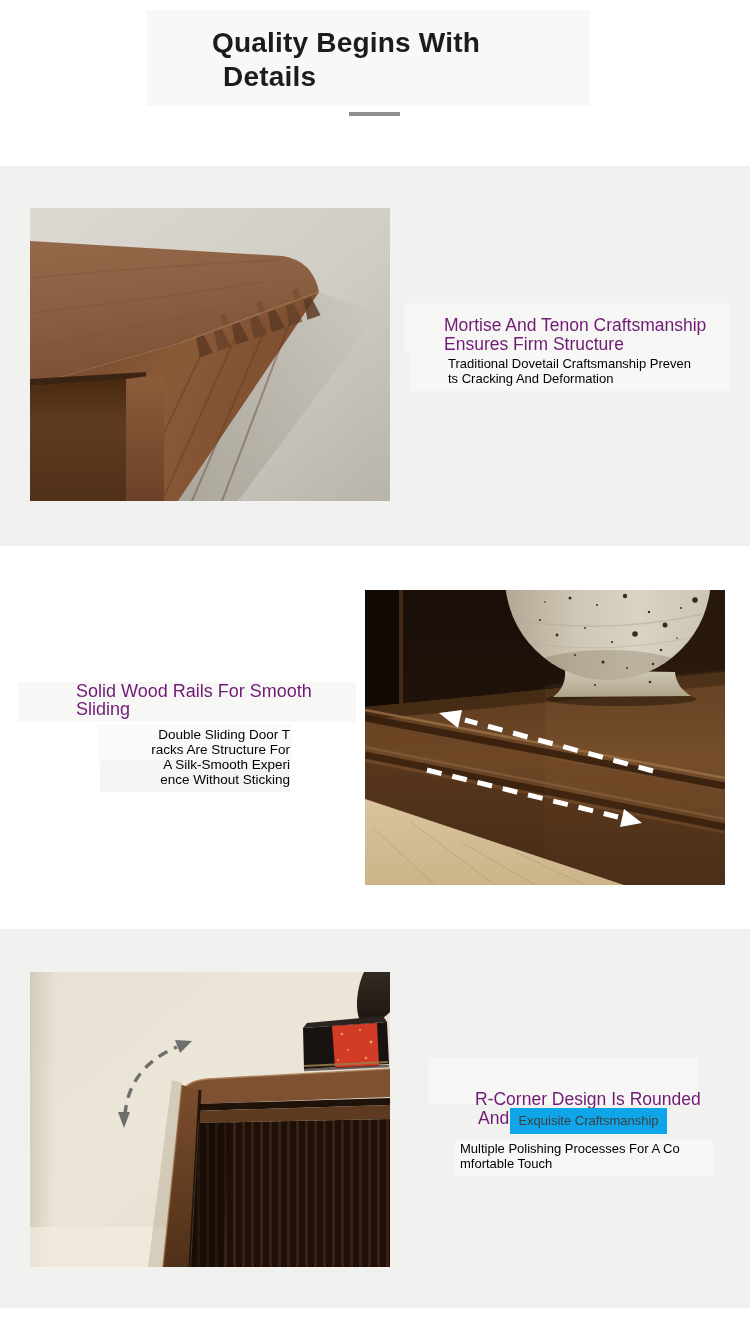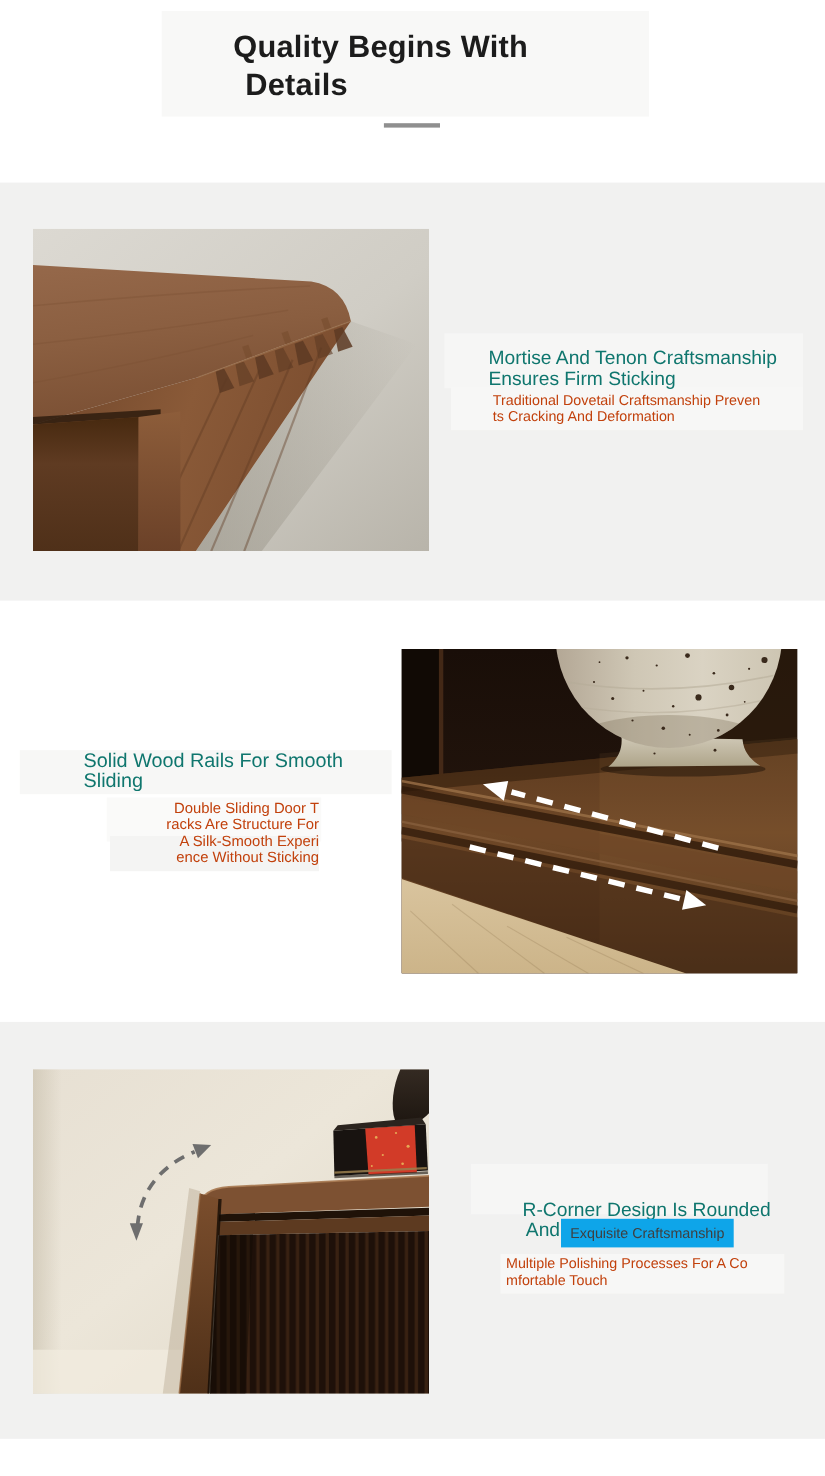--- a/index.html
+++ b/index.html
@@ -9,23 +9,23 @@
   .band-gray{background:#f1f1f0;}
   
   .header-box{position:absolute;left:147px;top:10px;width:443px;height:96px;background:#f8f8f7;}
   h1{position:absolute;left:212px;top:26px;margin:0;font-size:28px;line-height:34px;
      font-weight:bold;color:#1c1c1c;letter-spacing:0.2px;}
   h1 .l2{display:block;padding-left:11px;}
   .title-underline{position:absolute;left:349px;top:112px;width:51px;height:4px;background:#8f8f8f;}
   
   .ov{position:absolute;}
   
-  .sec-title{position:absolute;margin:0;font-size:17.5px;line-height:18.5px;font-weight:normal;color:#0f766e;}
+  .sec-title{position:absolute;margin:0;font-size:17.5px;line-height:18.5px;font-weight:normal;color:#701a75;}
   .sec-title span{display:block;}
-  .sec-desc{position:absolute;margin:0;font-size:13px;line-height:14.6px;color:#c2410c;}
+  .sec-desc{position:absolute;margin:0;font-size:13px;line-height:14.6px;color:#000000;}
   .sec-desc span{display:block;}
   .t2-title{font-size:18px;line-height:17.5px;margin-left:12px;}
   .t2-desc{width:200px;text-align:center;font-size:13.5px;line-height:15px;}
   .badge{position:absolute;left:510px;top:1108px;width:157px;height:26px;background:#0ea5e9;
          font-size:13px;line-height:26px;text-align:center;color:#3f3f3f;}
   .ind{padding-left:3px;}
   figure{margin:0;position:absolute;}
   figure svg{display:block;}
 </style>
 </head>
@@ -113,21 +113,21 @@
       <polygon points="0,171 116,164 116,170 0,178" fill="#2e1c0e" opacity="0.85"></polygon>
       <polygon points="0,178 96,171 96,293 0,293" fill="url(#recess)"></polygon>
       <polygon points="96,171 134,166 134,293 96,293" fill="url(#stileg)"></polygon>
     </svg>
   </figure>
 
   <div class="ov" style="left:404px;top:303px;width:326px;height:50px;background:#f6f6f5;"></div>
   <div class="ov" style="left:410px;top:351px;width:320px;height:40px;background:#f7f7f6;"></div>
   <h2 class="sec-title" style="left:444px;top:316px;">
     <span>Mortise And Tenon Craftsmanship</span>
-    <span>Ensures Firm Sticking</span>
+    <span>Ensures Firm Structure</span>
   </h2>
   <p class="sec-desc" style="left:448px;top:357px;">
     <span>Traditional Dovetail Craftsmanship Preven</span>
     <span>ts Cracking And Deformation</span>
   </p>
 
   <div class="ov" style="left:18px;top:682px;width:338px;height:40px;background:#f7f7f6;"></div>
   <div class="ov" style="left:97px;top:725px;width:195px;height:40px;background:#fafaf9;"></div>
   <div class="ov" style="left:100px;top:760px;width:190px;height:32px;background:#f4f4f3;"></div>
   <h2 class="sec-title t2-title" style="left:64px;top:683px;">

